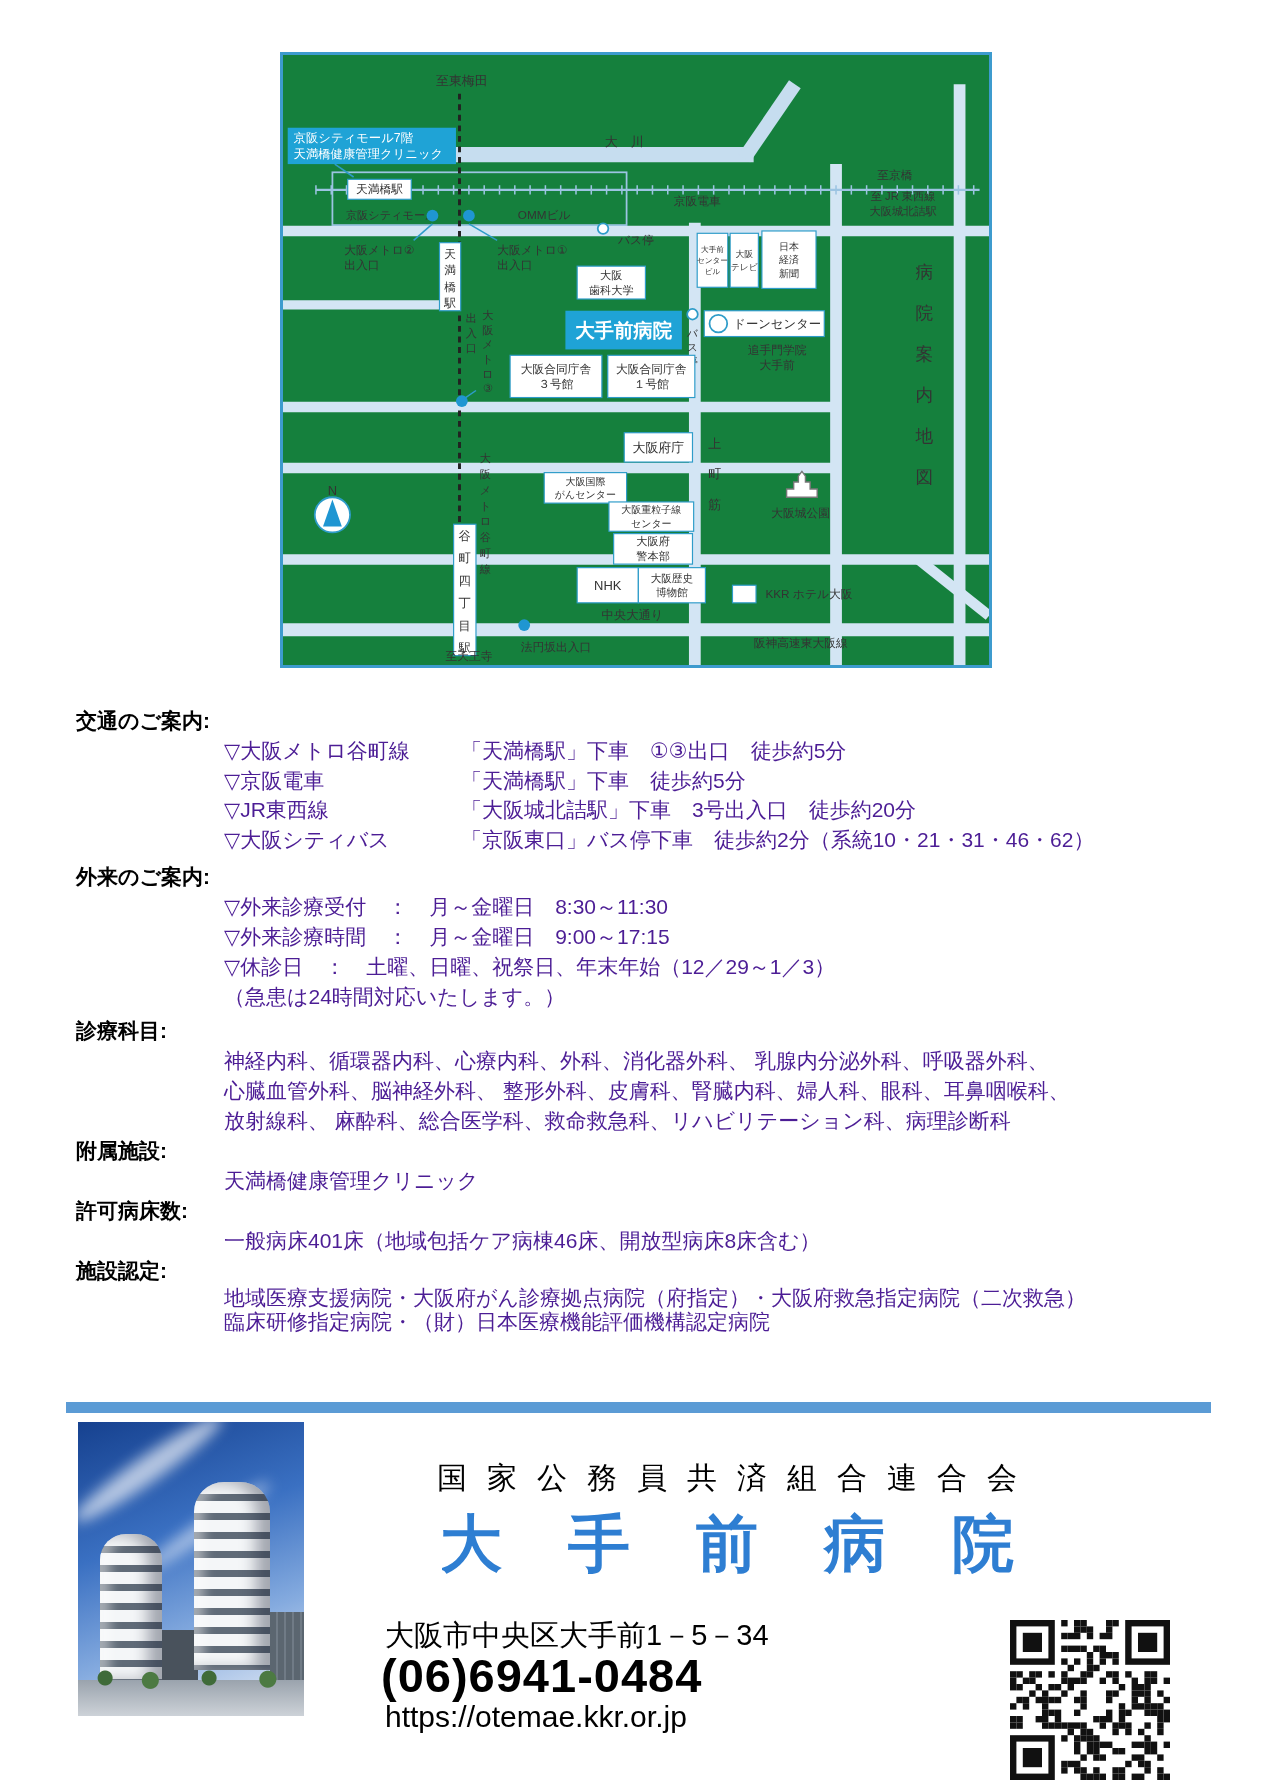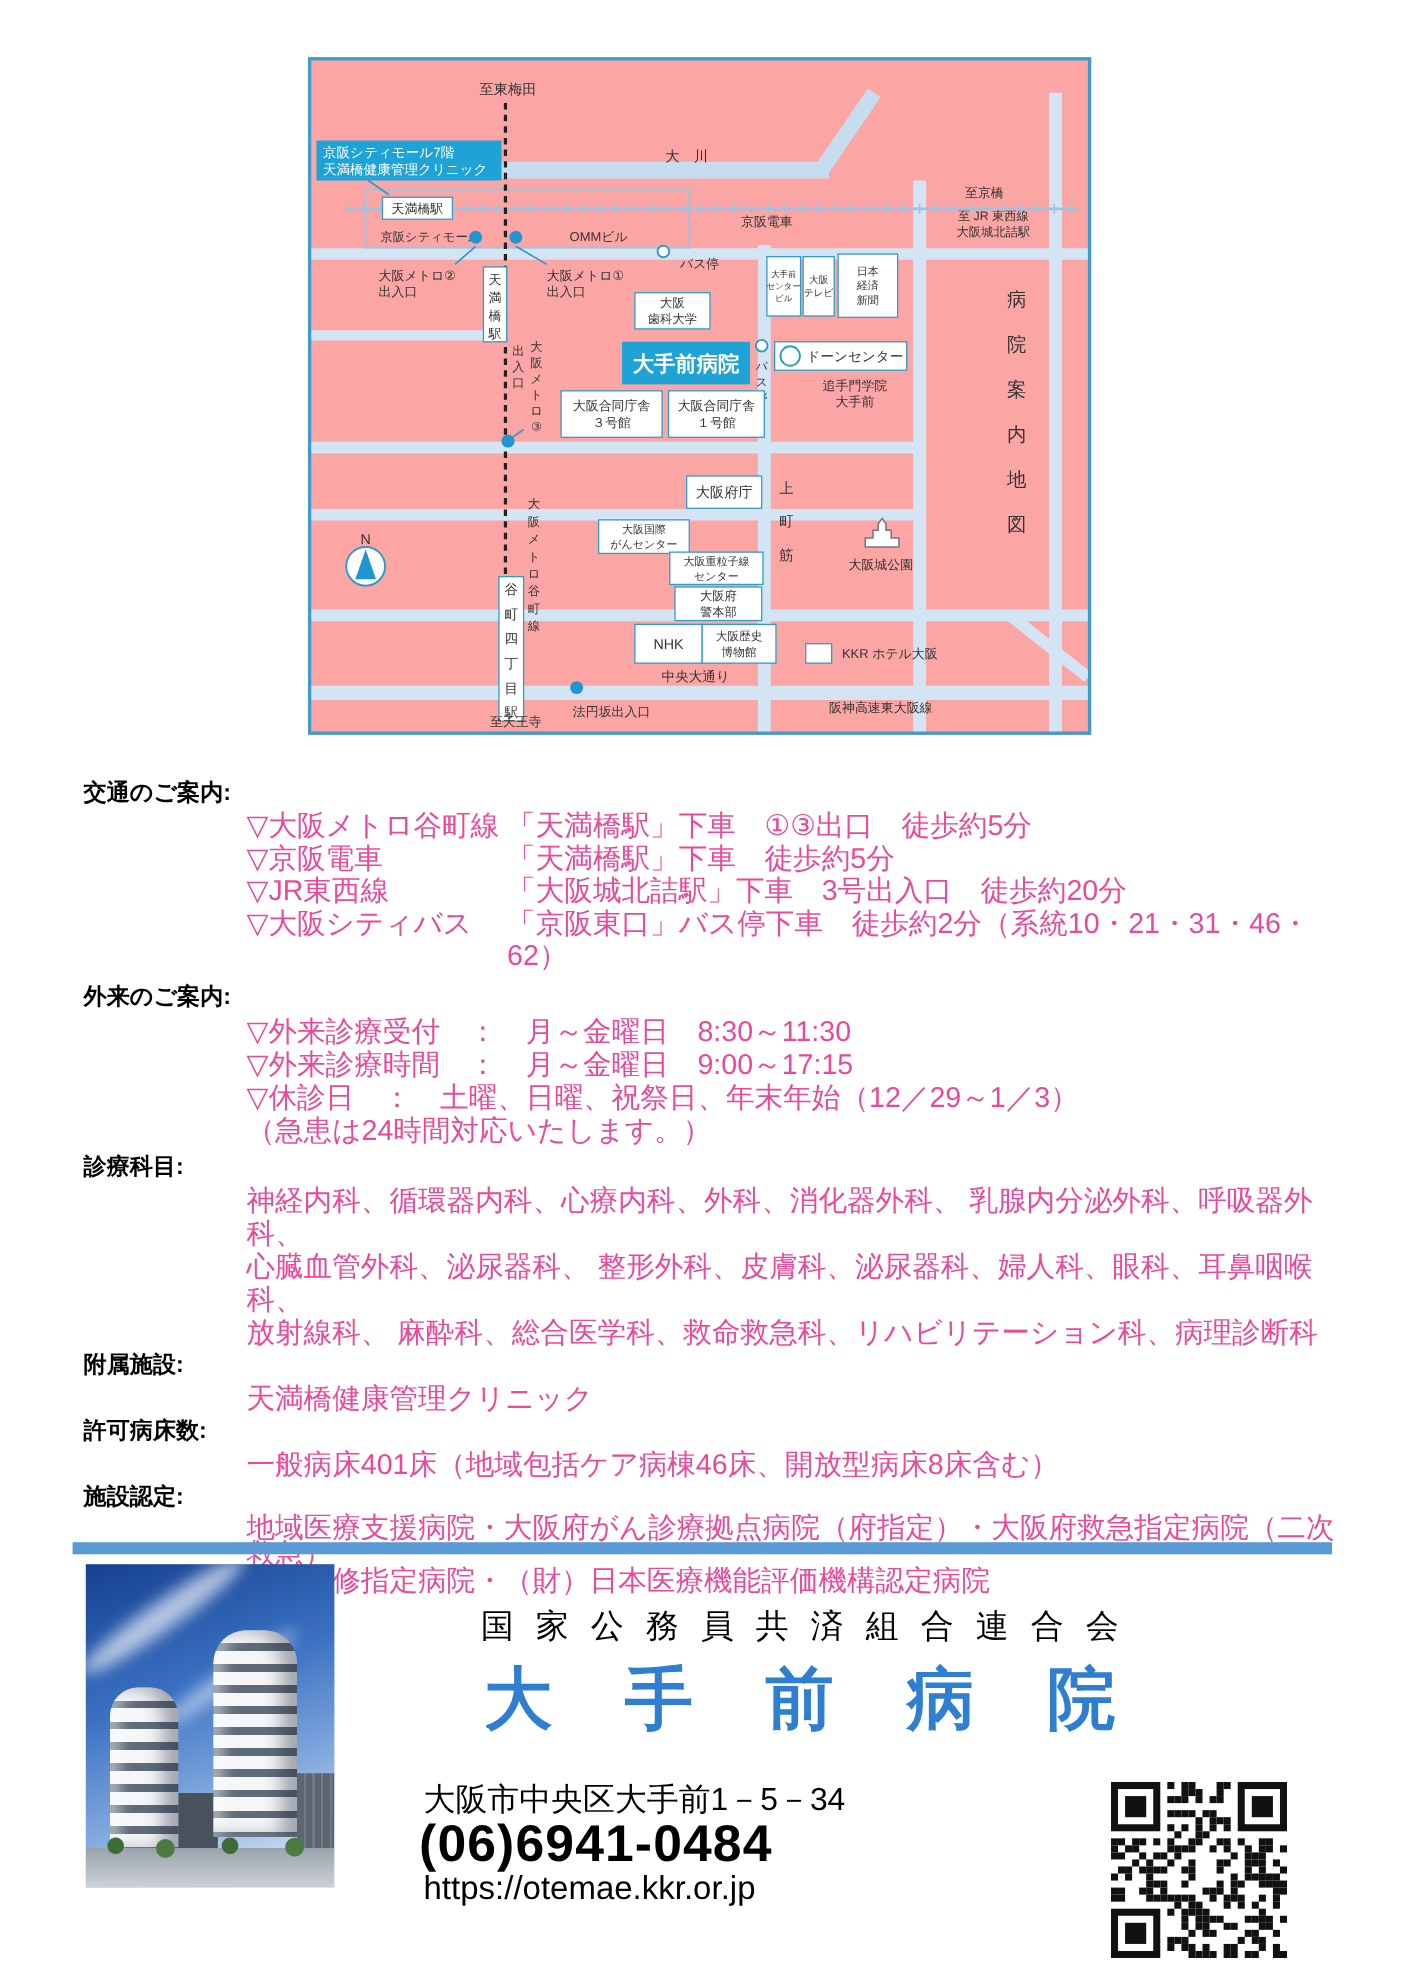--- a/index.html
+++ b/index.html
@@ -3,28 +3,28 @@
 <meta charset="utf-8">
 <style>
   html,body{margin:0;padding:0}
   body{
     width:1276px;height:1790px;position:relative;background:#fff;
     font-family:"Liberation Sans","DejaVu Sans",sans-serif;color:#111;overflow:hidden;
   }
   
   #map-box{
     position:absolute;left:280px;top:52px;width:712px;height:616px;
-    border:3px solid #3d9bce;box-sizing:border-box;background:#fca5a5;
+    border:3px solid #3d9bce;box-sizing:border-box;background:#15803d;
   }
   #map-svg{width:100%;height:100%;display:block}
   #map-svg text{font-family:"Liberation Sans","DejaVu Sans",sans-serif}
   
   #content{position:absolute;left:76px;top:706px;width:1160px}
   .sec-head{font-size:21px;font-weight:bold;line-height:30px;color:#000}
-  .items{padding-left:148px;font-size:26px;color:#ec4899}
+  .items{padding-left:148px;font-size:21px;color:#4c1d95}
   .t-item{display:flex;line-height:29.5px}
   .t-mode{width:237px;flex:none}
   .o-item{line-height:30px}
   .d-line{line-height:30px}
   .v-line{line-height:30px}
   .c-line{line-height:24px}
   .mt8{margin-top:8px}.mt4{margin-top:4px}
   
   #accent-bar{position:absolute;left:66px;top:1402px;width:1145px;height:11px;background:#5b9bd5}
   #photo{position:absolute;left:78px;top:1422px;width:226px;height:294px;overflow:hidden;
@@ -268,21 +268,21 @@
   <div class="items">
       <div class="o-item">▽外来診療受付　：　月～金曜日　8:30～11:30</div>
       <div class="o-item">▽外来診療時間　：　月～金曜日　9:00～17:15</div>
       <div class="o-item">▽休診日　：　土曜、日曜、祝祭日、年末年始（12／29～1／3）</div>
       <div class="o-item">（急患は24時間対応いたします。）</div>
     </div>
 
   <div class="sec-head mt4">診療科目:</div>
   <div class="items">
       <div class="d-line">神経内科、循環器内科、心療内科、外科、消化器外科、 乳腺内分泌外科、呼吸器外科、</div>
-      <div class="d-line">心臓血管外科、泌尿器科、 整形外科、皮膚科、泌尿器科、婦人科、眼科、耳鼻咽喉科、</div>
+      <div class="d-line">心臓血管外科、脳神経外科、 整形外科、皮膚科、腎臓内科、婦人科、眼科、耳鼻咽喉科、</div>
       <div class="d-line">放射線科、 麻酔科、総合医学科、救命救急科、リハビリテーション科、病理診断科</div>
     </div>
 
   <div class="sec-head">附属施設:</div>
   <div class="items">
     <div class="v-line">天満橋健康管理クリニック</div>
   </div>
 
   <div class="sec-head">許可病床数:</div>
   <div class="items">

